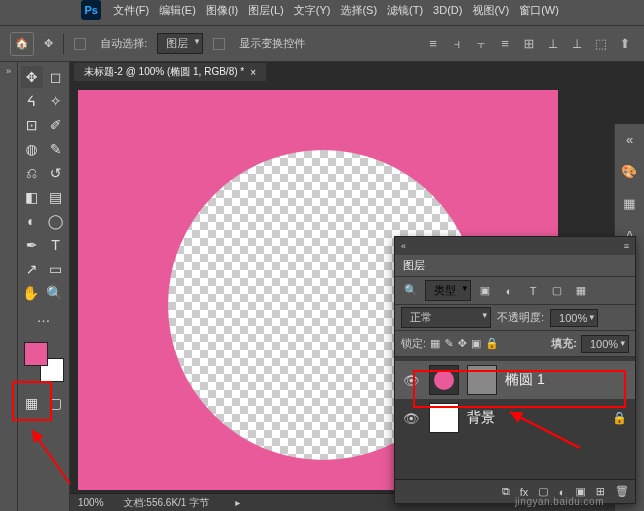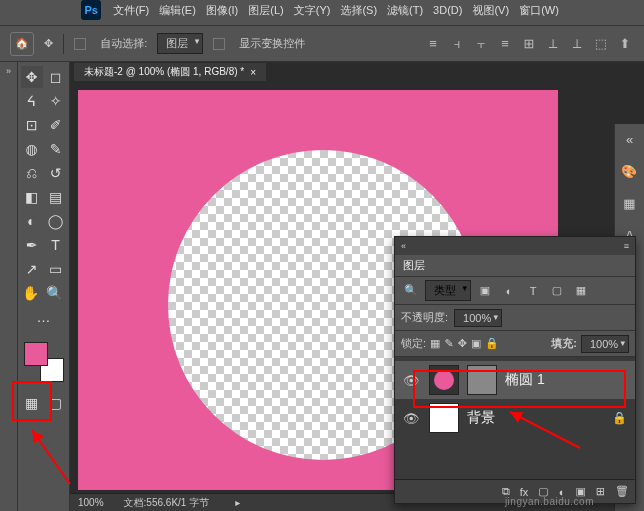--- a/index.html
+++ b/index.html
@@ -54,21 +54,21 @@
 .vis-eye { width: 18px; color: #ccc; font-size: 13px; }
 .layer-thumb { width: 30px; height: 30px; border: 1px solid #222; }
 .layer-thumb.ellipse { background: #333; position: relative; }
 .layer-thumb.ellipse::after { content: ""; position: absolute; inset: 4px; border-radius: 50%; background: #e85a9a; }
 .layer-thumb.bg { background: #fff; }
 .layer-name { color: #eee; font-size: 14px; }
 .layer-lock { margin-left: auto; color: #ccc; font-size: 12px; }
 .panel-footer { height: 24px; background: #404040; display: flex; align-items: center; justify-content: flex-end; gap: 10px; padding: 0 6px; color: #ccc; font-size: 11px; border-top: 1px solid #222; }
 .panel-footer span { cursor: pointer; }
 .arrow-svg { position: absolute; z-index: 6; pointer-events: none; }
-.watermark { position: absolute; right: 50px; bottom: 4px; color: #888; font-size: 10px; z-index: 7; letter-spacing: 0.5px; }
+.watermark { position: absolute; right: 40px; bottom: 4px; color: #888; font-size: 10px; z-index: 7; letter-spacing: 0.5px; }
 </style>
 </head>
 <body>
 
 <div class="app">
 
   <div class="titlebar">
     <div style="display:flex;align-items:center;">
       <div class="ps-logo">Ps</div>
       <div class="menubar">
@@ -215,20 +215,21 @@
     <div class="filter-row">
       <span class="icon">🔍</span>
       <div class="dropdown">类型</div>
       <span class="icon">▣</span>
       <span class="icon">◐</span>
       <span class="icon">T</span>
       <span class="icon">▢</span>
       <span class="icon">▦</span>
     </div>
     <div class="blend-row">
+      <div class="dropdown" style="width:90px;">正常</div>
       <span>不透明度:</span>
       <div class="dropdown" style="width:48px;">100%</div>
     </div>
     <div class="lock-row">
       <span>锁定:</span>
       <span>▦</span>
       <span>✎</span>
       <span>✥</span>
       <span>▣</span>
       <span>🔒</span>

